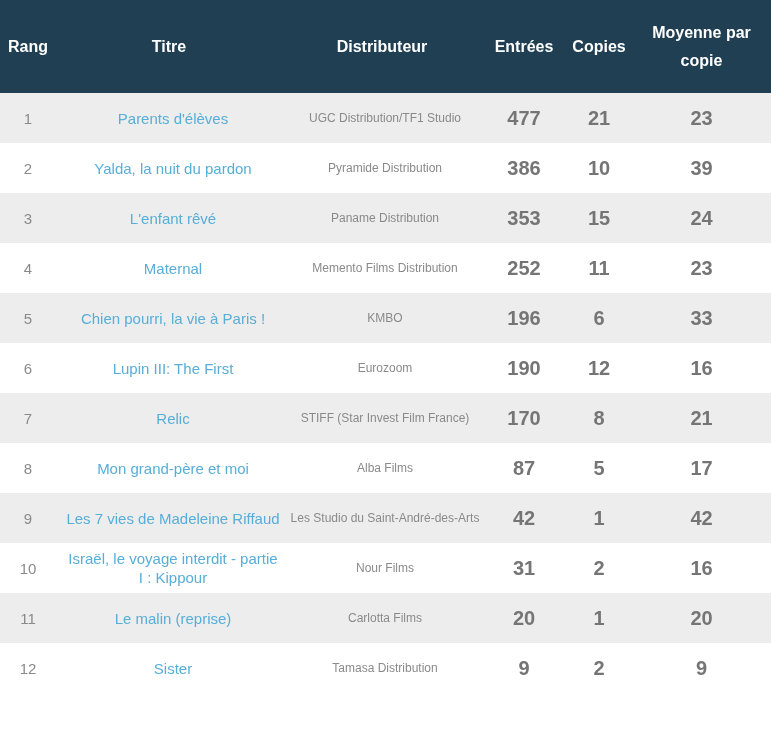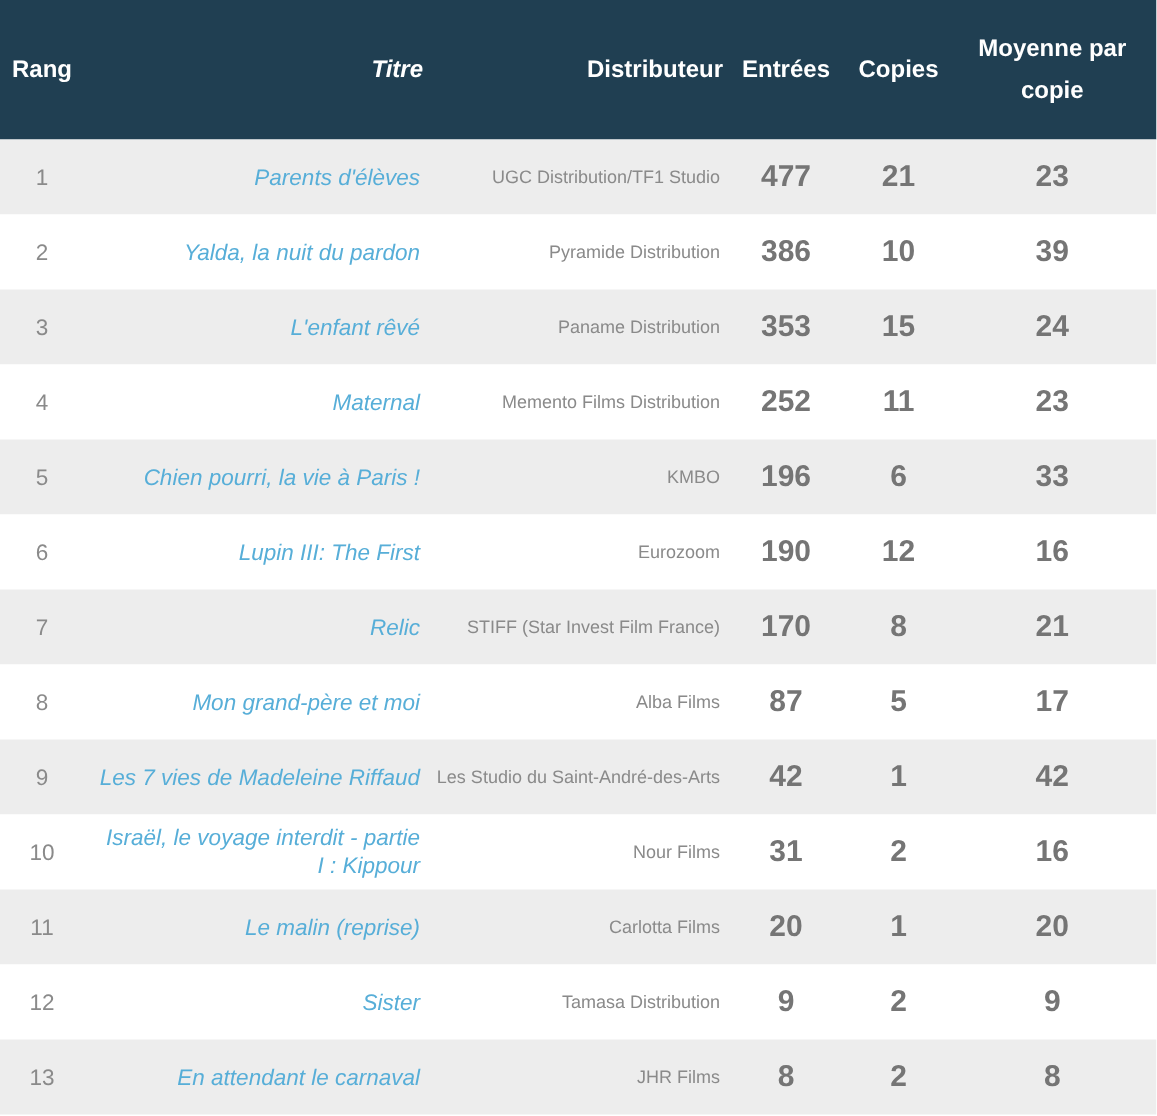--- a/index.html
+++ b/index.html
@@ -35,27 +35,26 @@
     font-size:16px;
     font-weight:bold;
     line-height:28px;
     padding:0;
   }
   th.c-rang, td.c-rang{
     text-align:center;
     padding:0;
   }
   th.c-titre, td.c-titre{
-    text-align:right;
+    text-align:center;
     padding-left:10px;
     padding-right:2px;
-    font-style:italic;
   }
   th.c-dist, td.c-dist{
-    text-align:right;
+    text-align:center;
     padding-left:8px;
     padding-right:2px;
   }
   th.c-num, td.c-num{
     text-align:center;
     padding:0;
   }
   th.c-moy{
     padding:0 10px;
   }
@@ -196,23 +195,15 @@
           <td class="c-num">20</td>
         </tr>
         <tr>
           <td class="c-rang">12</td>
           <td class="c-titre"><a class="film-link">Sister</a></td>
           <td class="c-dist">Tamasa Distribution</td>
           <td class="c-num">9</td>
           <td class="c-num">2</td>
           <td class="c-num">9</td>
         </tr>
-        <tr>
-          <td class="c-rang">13</td>
-          <td class="c-titre"><a class="film-link">En attendant le carnaval</a></td>
-          <td class="c-dist">JHR Films</td>
-          <td class="c-num">8</td>
-          <td class="c-num">2</td>
-          <td class="c-num">8</td>
-        </tr>
       </tbody>
   </table>
 </div>
 
 </body></html>

